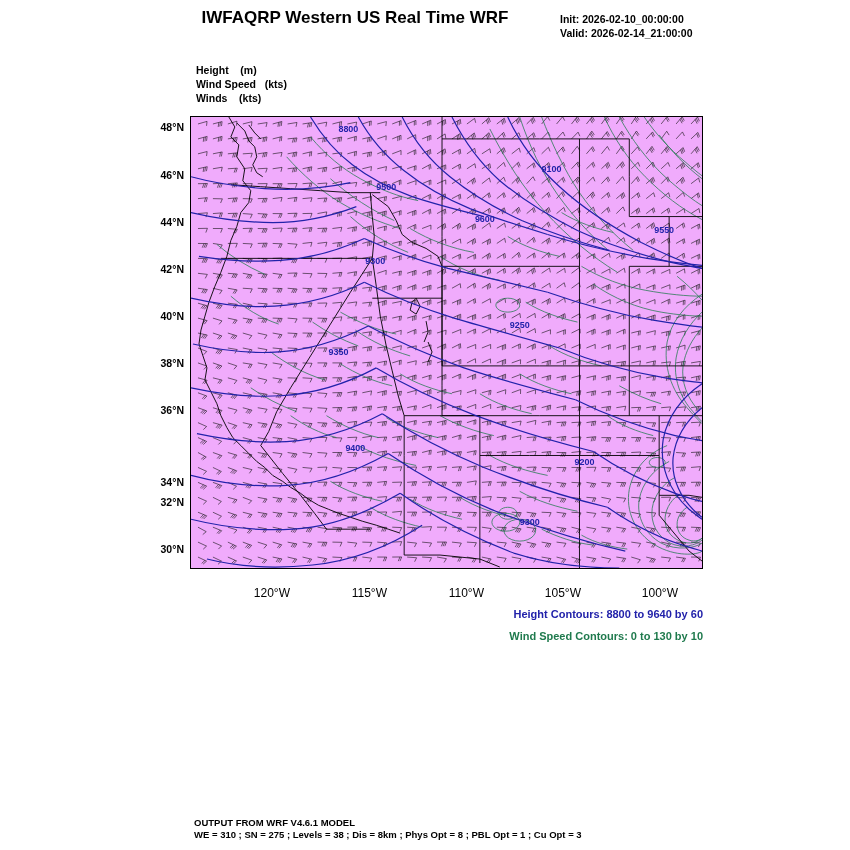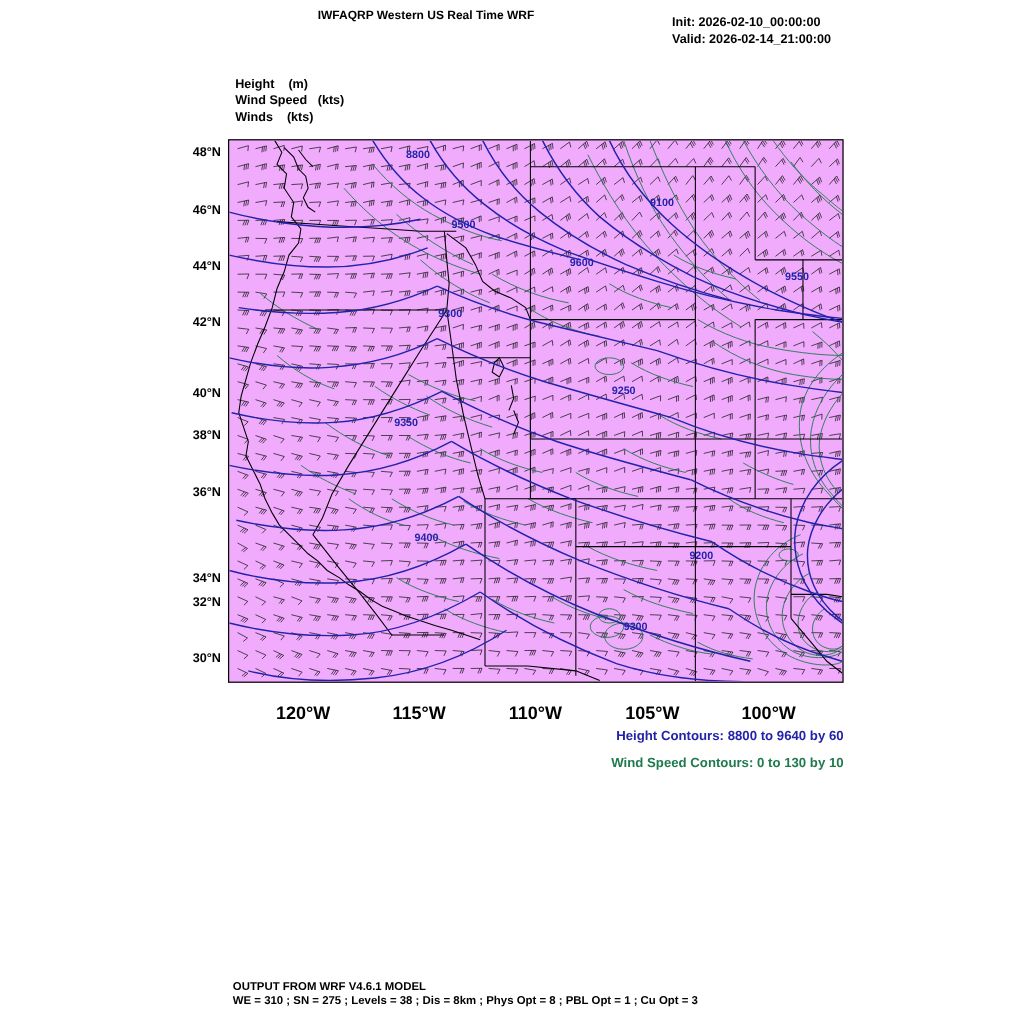--- a/index.html
+++ b/index.html
@@ -20,21 +20,21 @@
     left: 0; top: 0;
     width: 850px; height: 850px;
   }
   
   .main-title {
     position: absolute;
     left: 190px;
     top: 8px;
     width: 330px;
     text-align: center;
-    font-size: 10px;
+    font-size: 17px;
     font-weight: bold;
     letter-spacing: 0px;
   }
   .init-block {
     position: absolute;
     left: 560px;
     top: 12px;
     font-size: 10.5px;
     font-weight: bold;
     line-height: 14px;
@@ -65,23 +65,23 @@
   
   .ylab {
     position: absolute;
     font-size: 10.5px;
     font-weight: bold;
     text-align: right;
     width: 46px;
   }
   .xlab {
     position: absolute;
-    font-size: 15px;
-    font-weight: bold;
-    text-align: left;
+    font-size: 12px;
+    font-weight: normal;
+    text-align: right;
     width: 60px;
   }
   
   .contour-note1 {
     position: absolute;
     left: 703px;
     top: 608px;
     transform: translateX(-100%);
     font-size: 11px;
     font-weight: bold;
@@ -123,21 +123,21 @@
   <div class="varlist">
     <div class="row">Height    (m)</div>
     <div class="row">Wind Speed   (kts)</div>
     <div class="row">Winds    (kts)</div>
   </div>
 
   <div class="ylab" style="left:138px; top:121px;">48°N</div>
   <div class="ylab" style="left:138px; top:169px;text-align:right;">46°N</div>
   <div class="ylab" style="left:138px; top:216px;">44°N</div>
   <div class="ylab" style="left:138px; top:263px;">42°N</div>
-  <div class="ylab" style="left:138px; top:310px;margin-top:12px;">40°N</div>
+  <div class="ylab" style="left:138px; top:310px;">40°N</div>
   <div class="ylab" style="left:138px; top:357px;">38°N</div>
   <div class="ylab" style="left:138px; top:404px;">36°N</div>
   <div class="ylab" style="left:138px; top:450px;margin-top:26px;">34°N</div>
   <div class="ylab" style="left:138px; top:496px;">32°N</div>
   <div class="ylab" style="left:138px; top:543px;">30°N</div>
 
   <div class="xlab" style="left:230px; top:586px;">120°W</div>
   <div class="xlab" style="left:327px; top:586px;">115°W</div>
   <div class="xlab" style="left:424px; top:586px;">110°W</div>
   <div class="xlab" style="left:521px; top:586px;">105°W</div>

